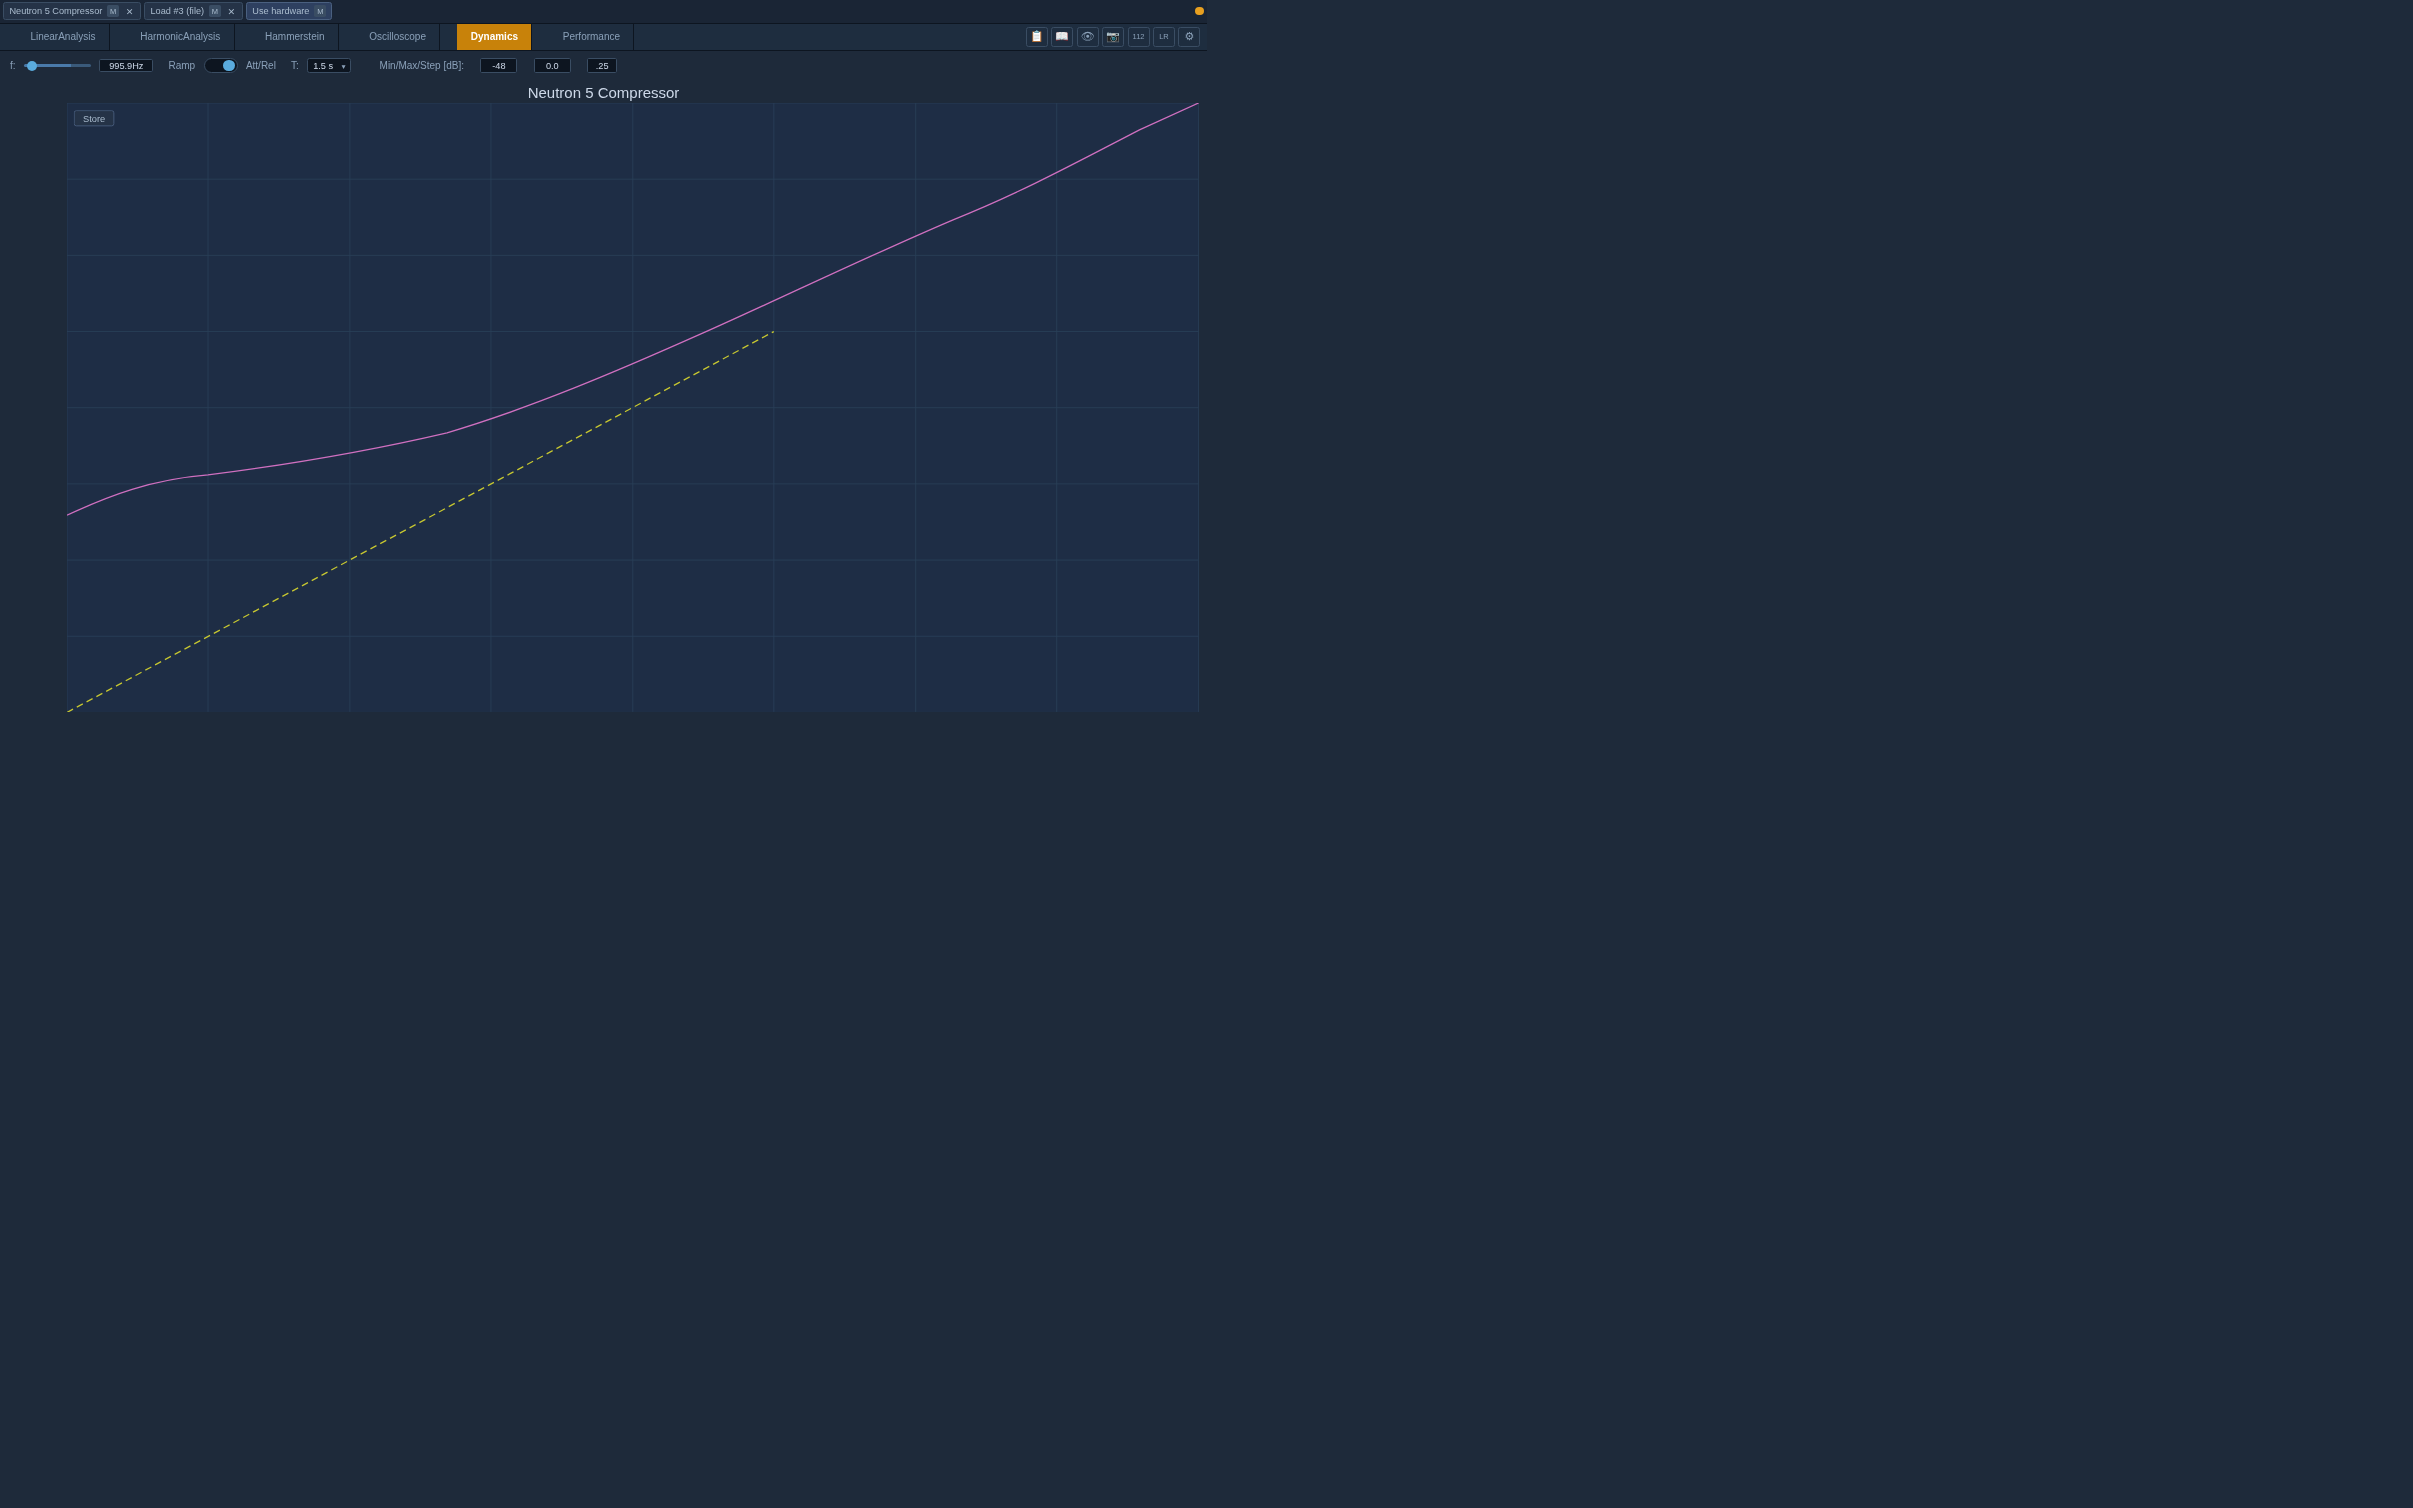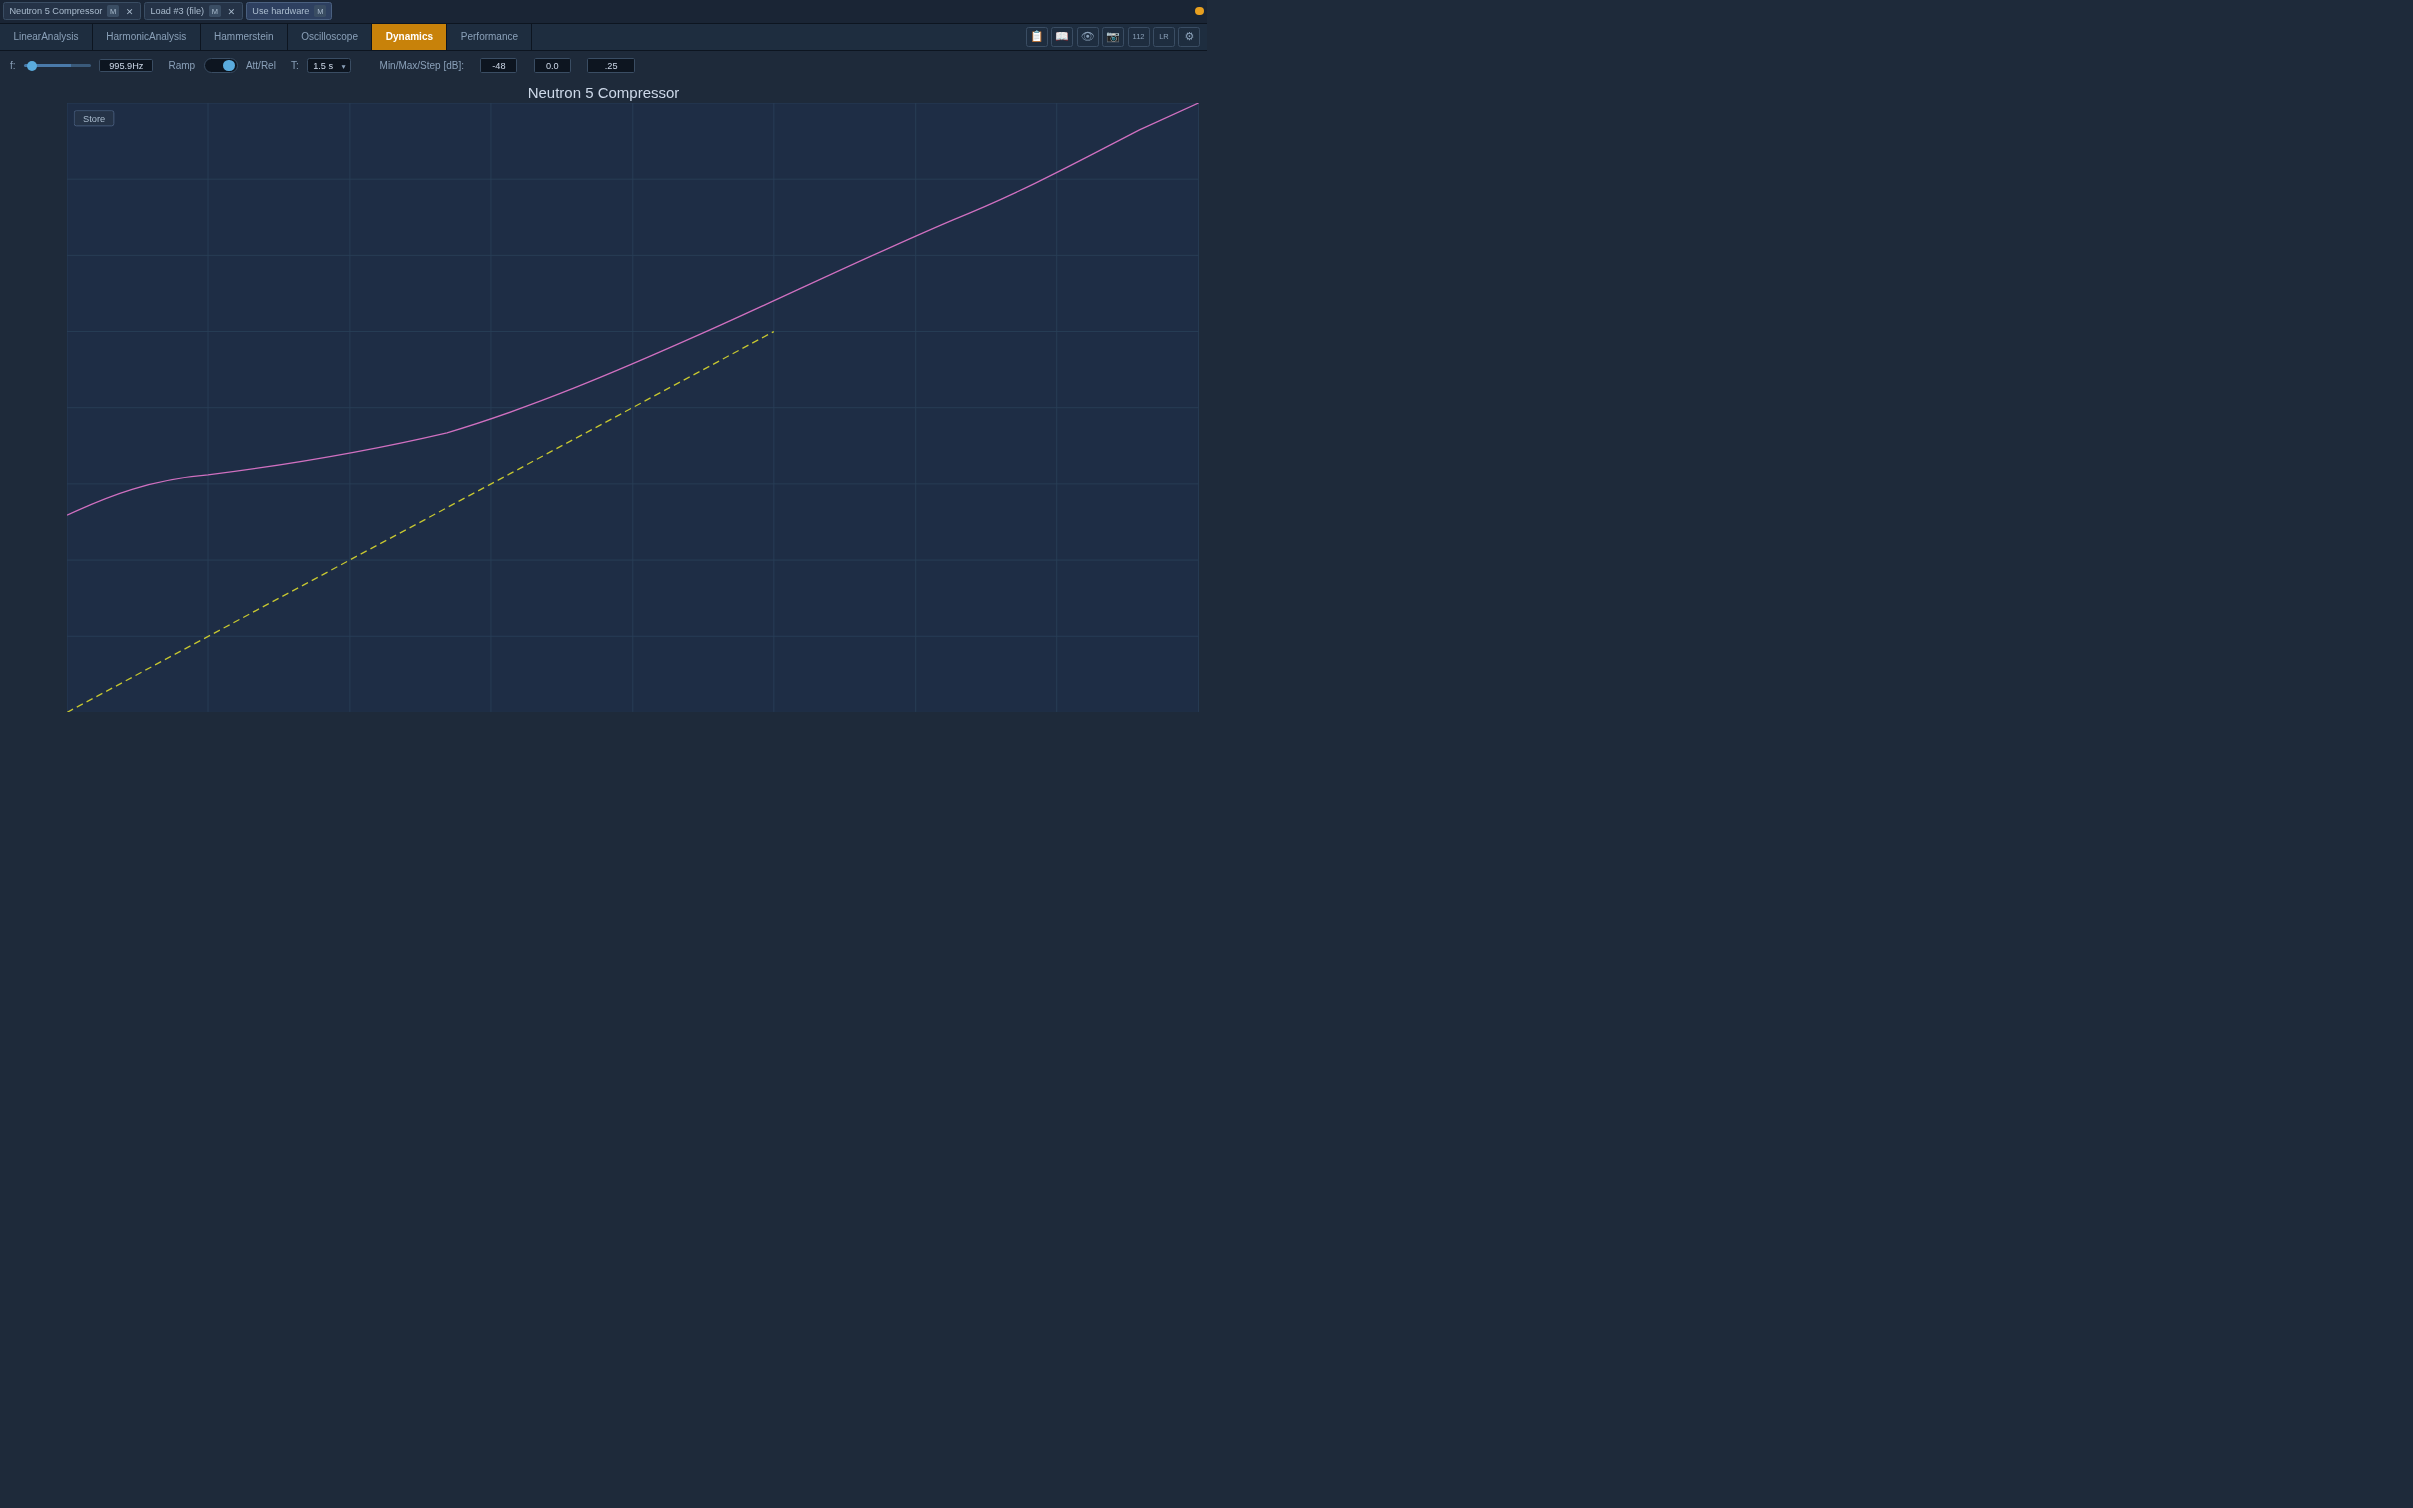--- a/index.html
+++ b/index.html
@@ -78,20 +78,21 @@
     }
     .nav-tab {
       padding: 0 13.4px;
       display: flex;
       align-items: center;
       cursor: pointer;
       font-size: 10px;
       color: #8aa0b8;
       border-right: 0.8px solid #0d1520;
       background: #1e2d3f;
+      margin-left: 17px;
     }
     .nav-tab.active {
       background: #c8820a;
       color: #fff;
       font-weight: bold;
     }
     .nav-tab-icons {
       margin-left: auto;
       display: flex;
       align-items: center;
@@ -332,21 +333,21 @@
         <option>1.0 s</option>
         <option selected="">1.5 s</option>
         <option>2.0 s</option>
         <option>3.0 s</option>
         <option>5.0 s</option>
       </select>
     </div>
     <span class="minmax-label">Min/Max/Step [dB]:</span>
     <input type="text" class="minmax-input" value="-48" style="">
     <input type="text" class="minmax-input" value="0.0" style="">
-    <input type="text" class="minmax-input" value=".25" style="width: 48px;">
+    <input type="text" class="minmax-input" value=".25" style="width: 30px;">
   </div>
 
   <div class="chart-title">Neutron 5 Compressor</div>
 
   <div class="chart-container" style="position:relative; flex:1; padding: 0 8.4px 25px 67px;">
     <svg class="chart-svg" style="width:100%; height:100%;font-size:11px" viewBox="0 0 1340 680" preserveAspectRatio="none">
 
       <rect width="1340" height="680" fill="#1e2d45"></rect>
 
       <line x1="0" y1="0" x2="0" y2="680" stroke="#2a3f58" stroke-width="1"></line>

